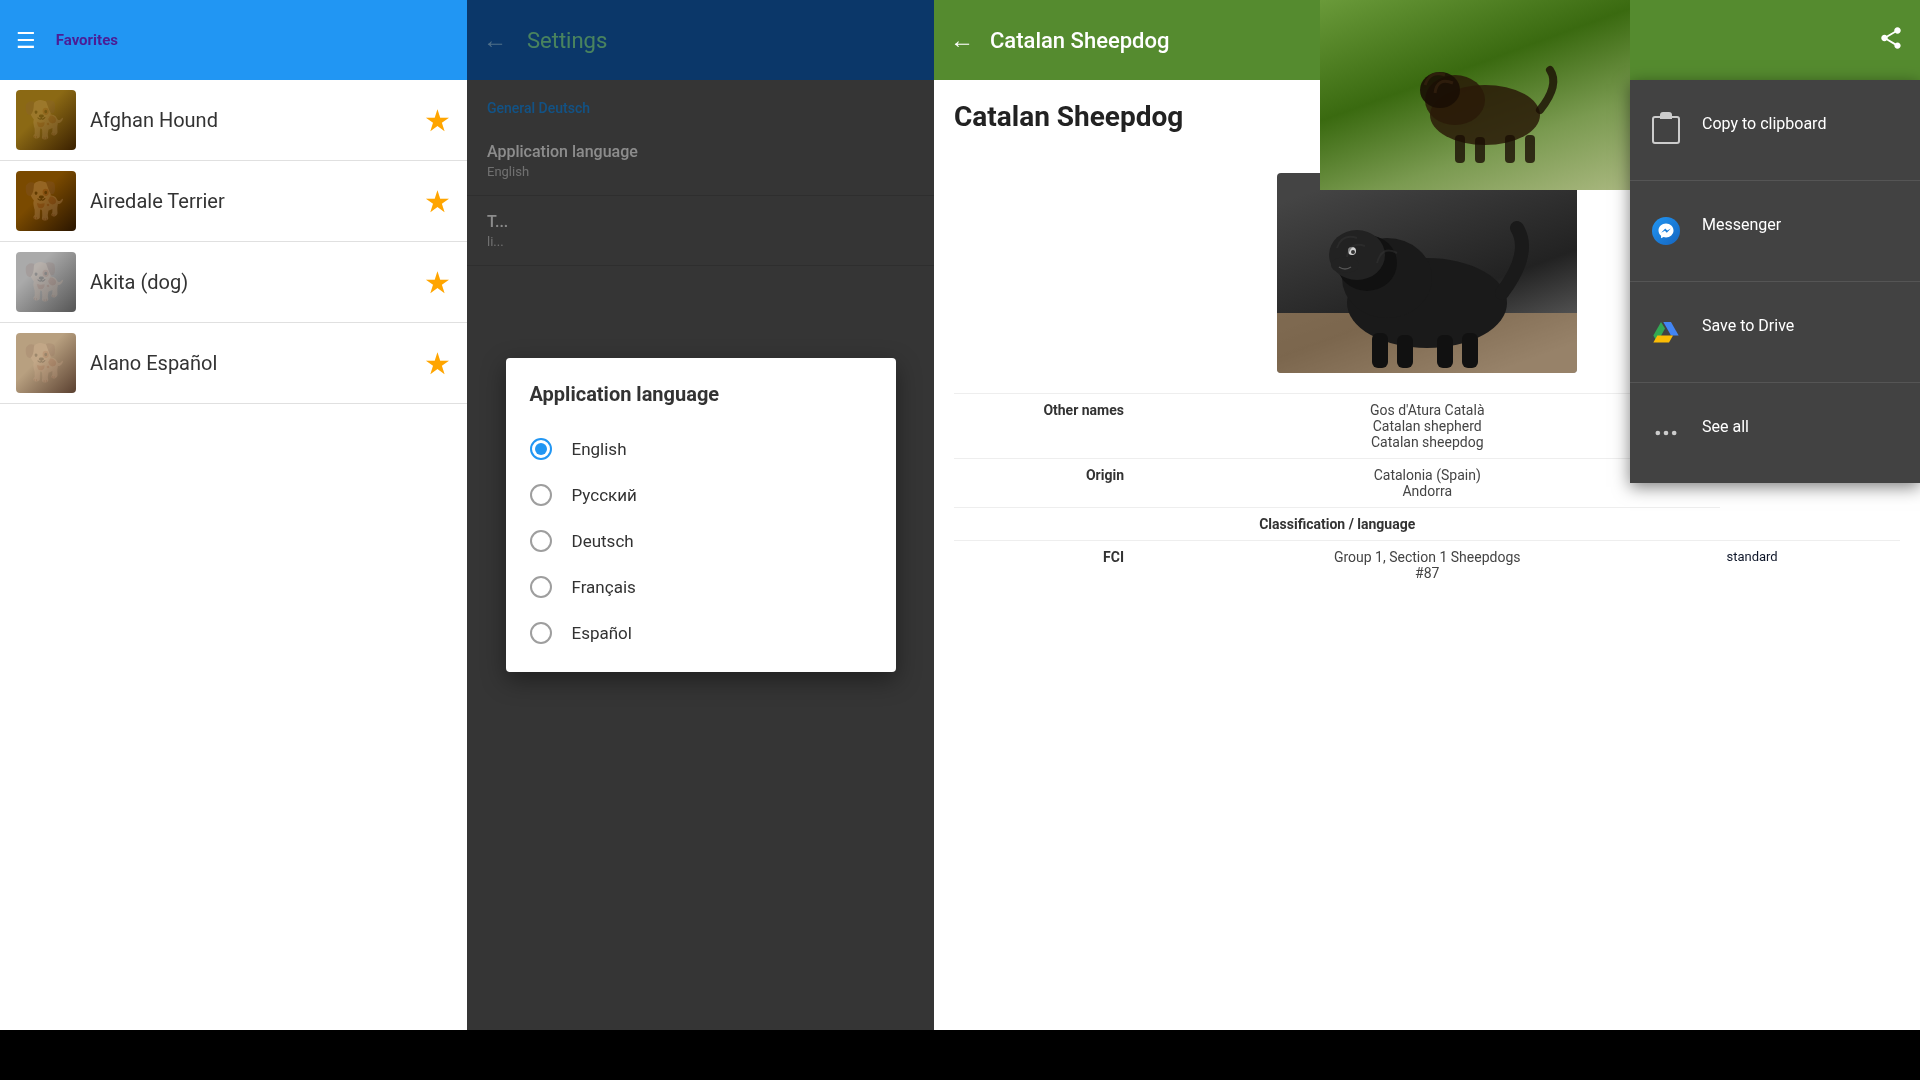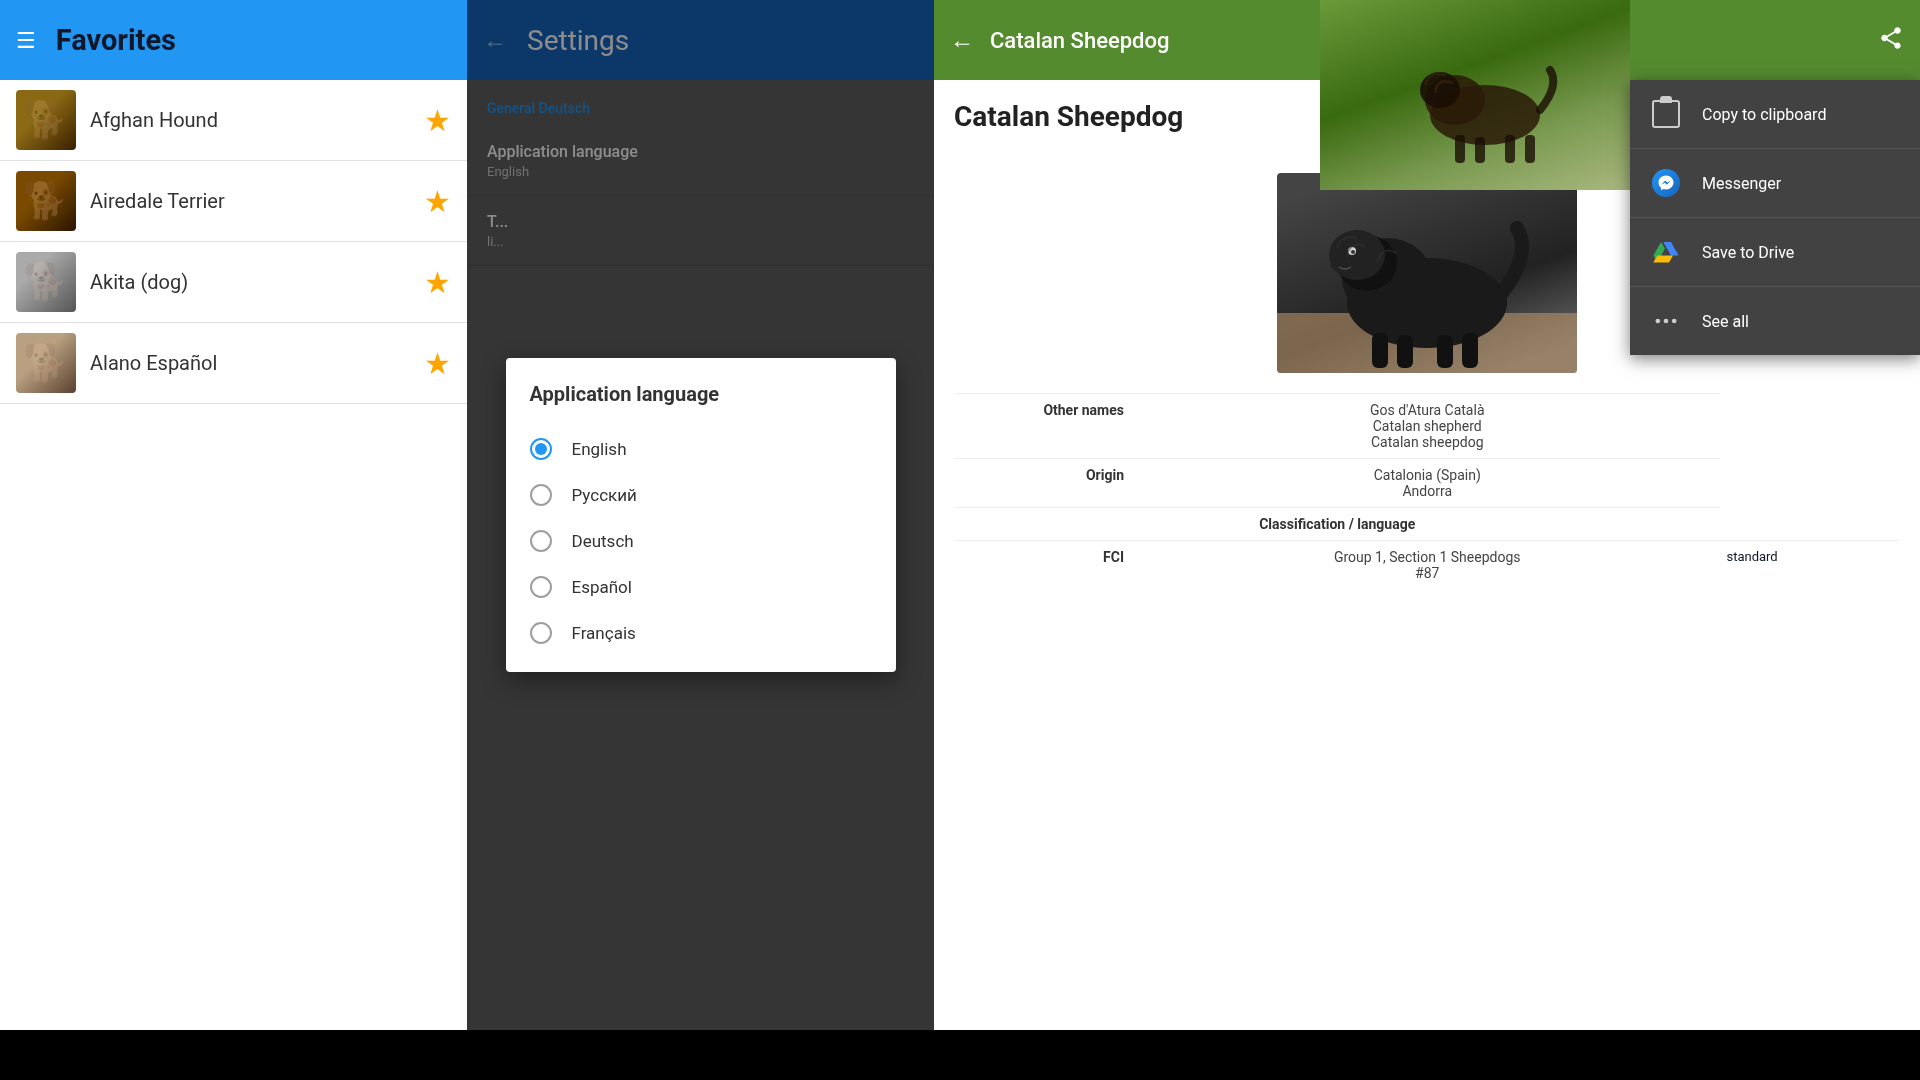--- a/index.html
+++ b/index.html
@@ -28,22 +28,22 @@
       align-items: center;
       padding: 0 16px;
       gap: 20px;
     }
     .hamburger-icon {
       color: white;
       font-size: 22px;
       cursor: pointer;
     }
     .favorites-title {
-      color: #0f172a;
-      font-size: 29px;
+      color: #4c1d95;
+      font-size: 15px;
       font-weight: bold;
     }
     .favorites-list {
       flex: 1;
       background: #fff;
     }
     .favorite-item {
       display: flex;
       align-items: center;
       padding: 10px 16px;
@@ -104,22 +104,22 @@
       align-items: center;
       padding: 0 16px;
       gap: 20px;
     }
     .back-icon {
       color: #90CAF9;
       font-size: 24px;
       cursor: pointer;
     }
     .settings-title {
-      color: #ffffff;
-      font-size: 28px;
+      color: #86efac;
+      font-size: 22px;
     }
     .settings-content {
       flex: 1;
       padding: 0;
     }
     .settings-section-label {
       color: #2196F3;
       font-size: 14px;
       padding: 20px 20px 10px 20px;
       font-weight: 500;
@@ -315,22 +315,21 @@
       position: absolute;
       top: 80px;
       right: 0;
       width: 290px;
       background: #424242;
       z-index: 20;
       box-shadow: 0 4px 16px rgba(0,0,0,0.5);
     }
     .share-item {
       display: flex;
-      align-items: center;
-      padding: 18px 20px;
+      padding: 34px 20px;
       gap: 20px;
       cursor: pointer;
       border-bottom: 1px solid #555;
     }
     .share-item:last-child {
       border-bottom: none;
     }
     .share-item-icon {
       width: 32px;
       height: 32px;
@@ -470,26 +469,26 @@
         <span class="language-label">Русский</span>
       </div>
 
       <div class="language-option">
         <div class="radio-btn"></div>
         <span class="language-label">Deutsch</span>
       </div>
 
       <div class="language-option">
         <div class="radio-btn"></div>
-        <span class="language-label">Español</span>
+        <span class="language-label">Français</span>
       </div>
 
       <div class="language-option">
         <div class="radio-btn"></div>
-        <span class="language-label">Français</span>
+        <span class="language-label">Español</span>
       </div>
 
     </div>
   </div>
 
   <div class="panel2-bottom-bar"></div>
 </div>
 
 <div class="panel-detail">
   <div class="detail-header">

